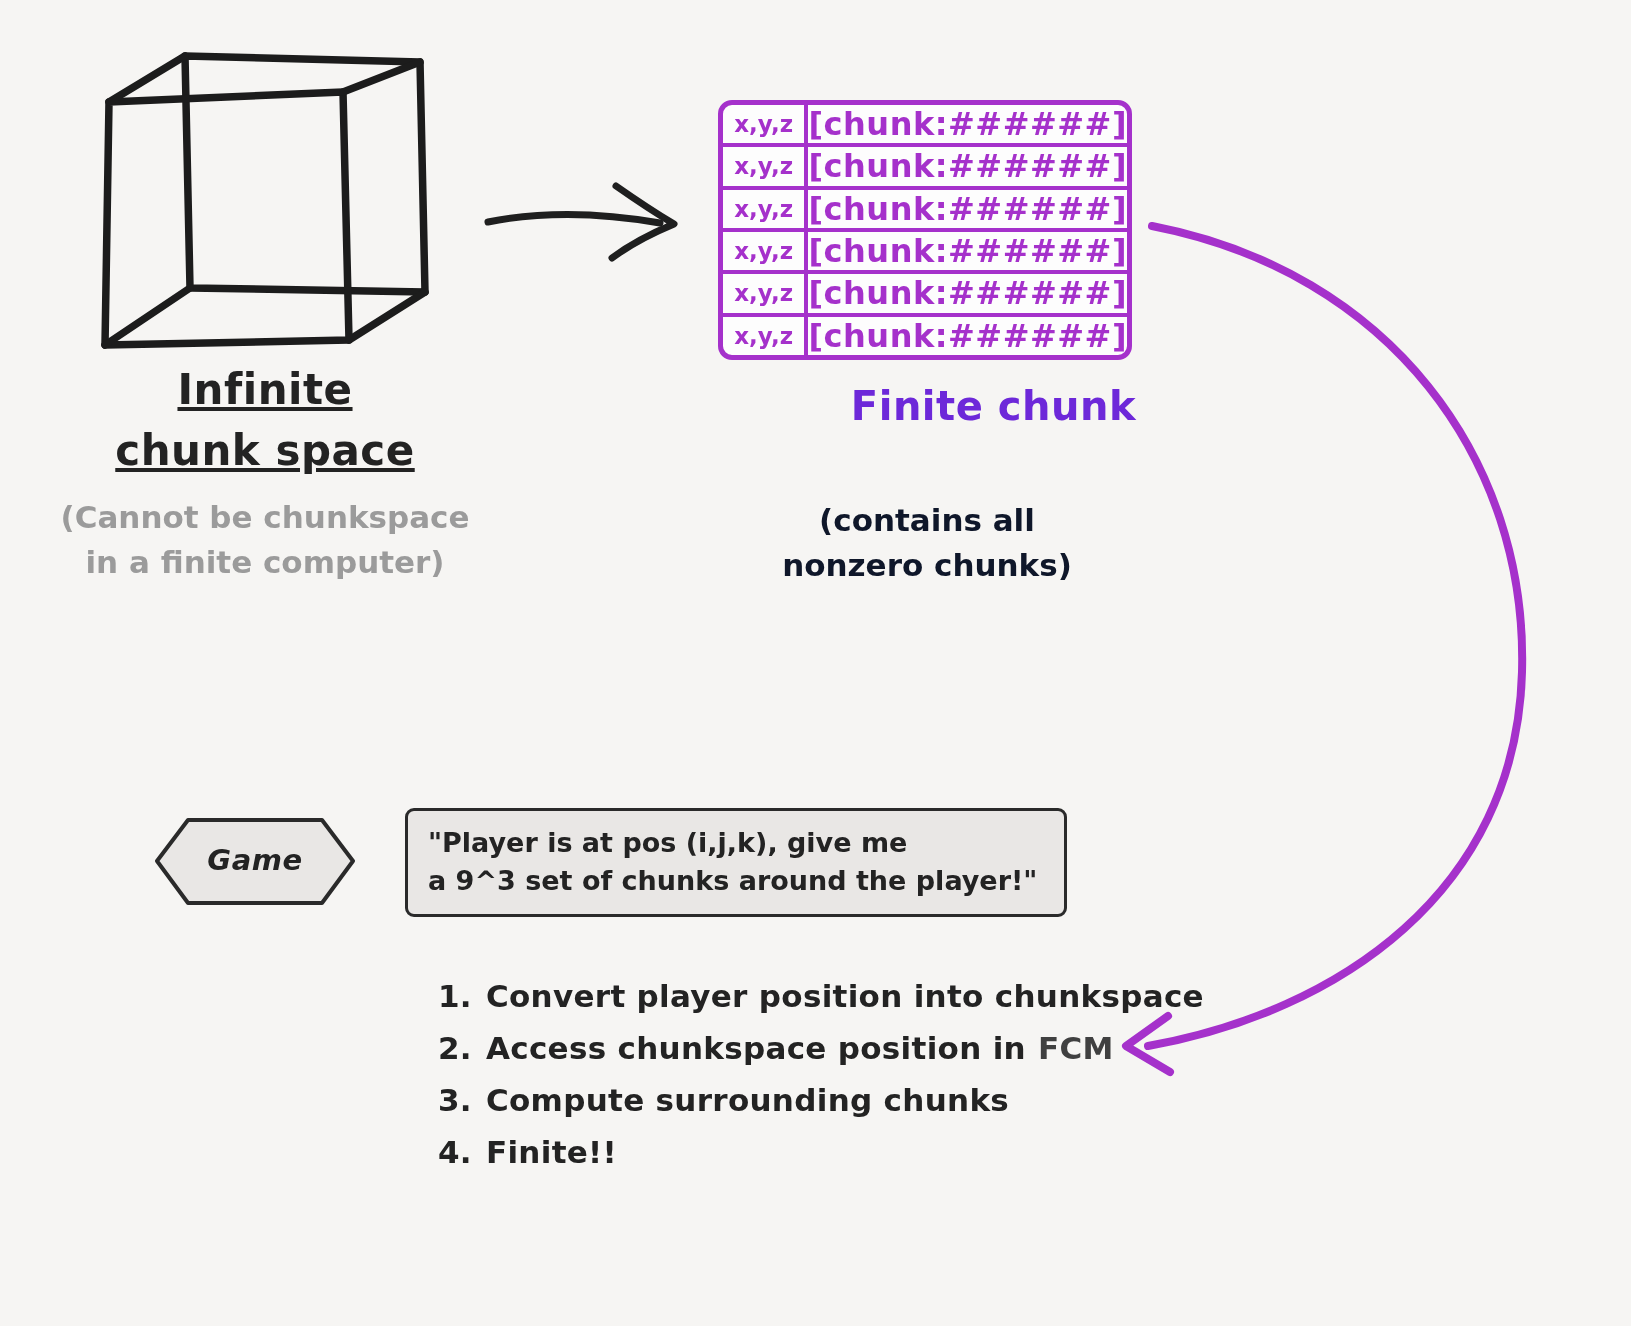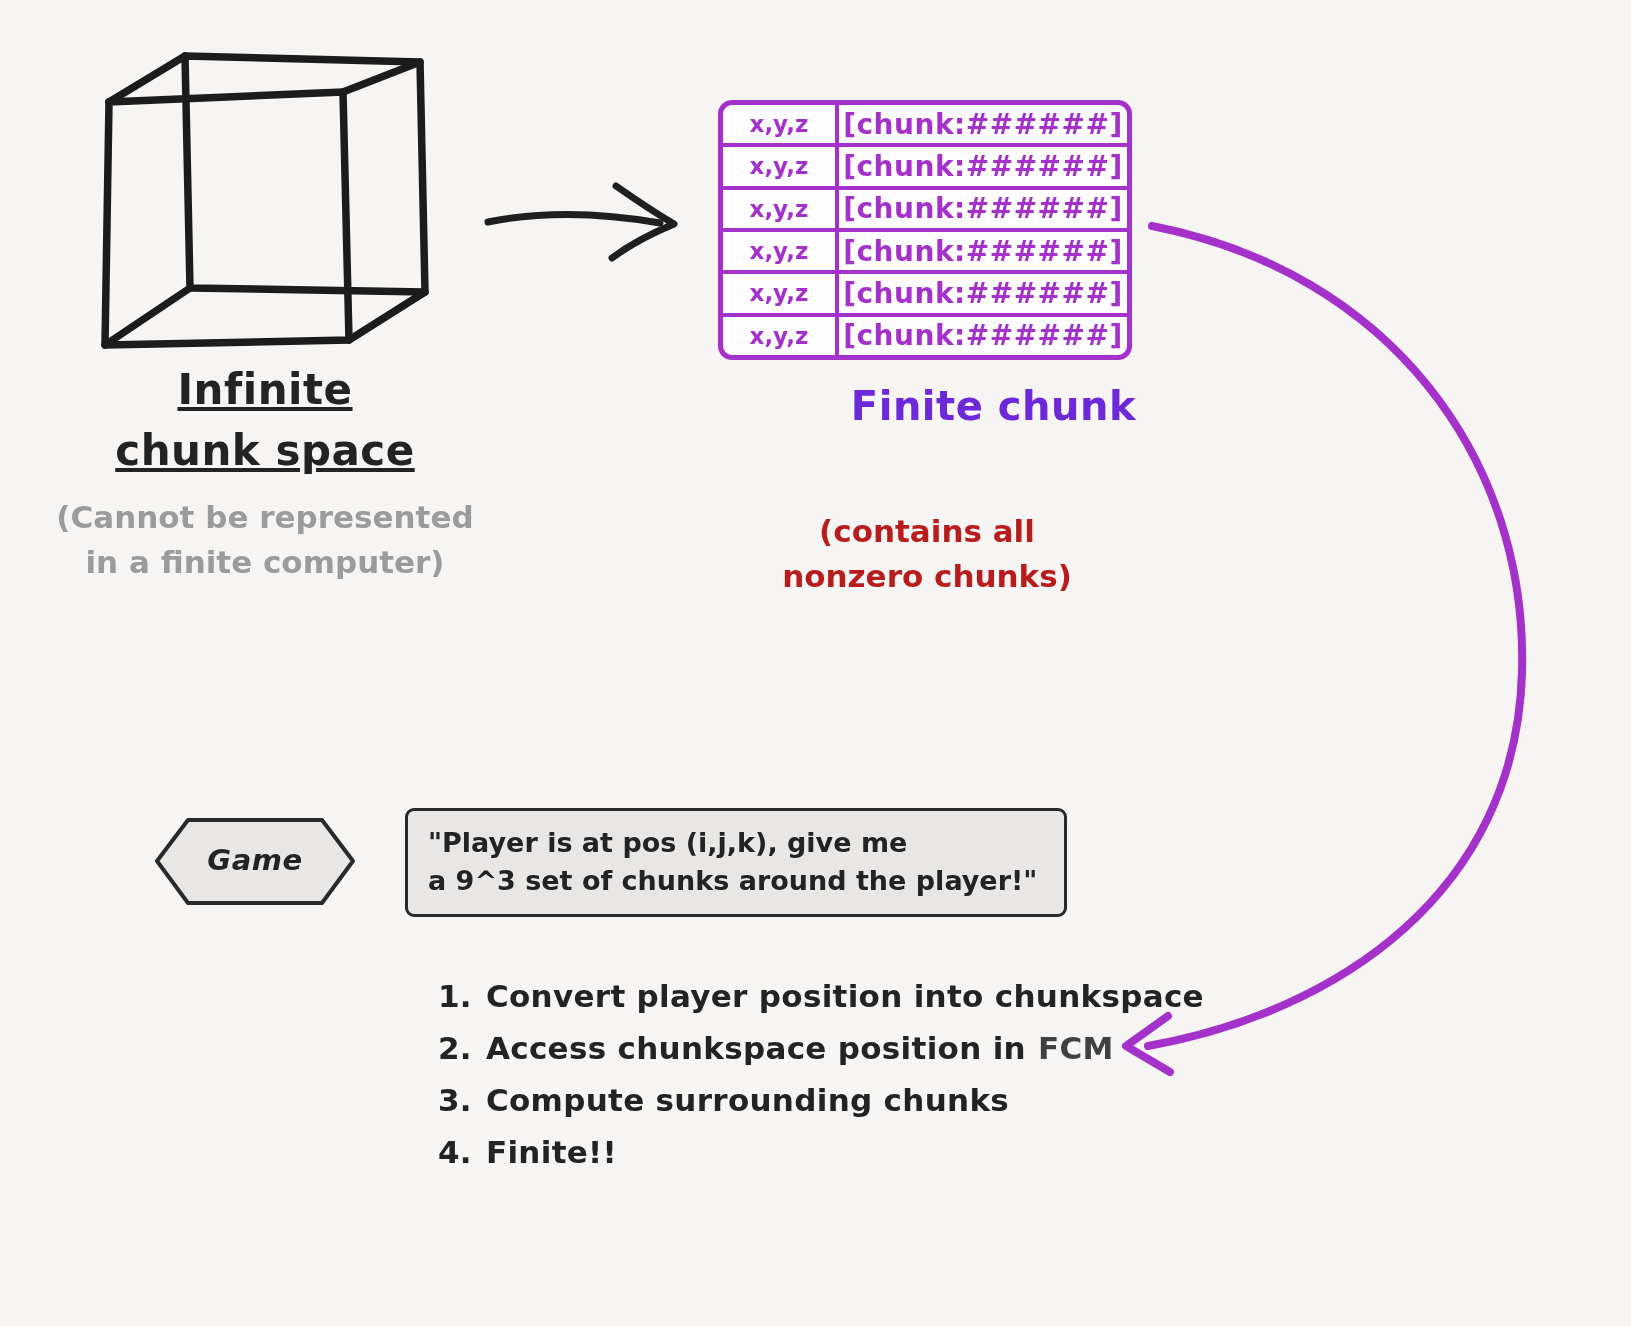--- a/index.html
+++ b/index.html
@@ -33,26 +33,25 @@
   }
   .title-purple {
     color: #6d28d9;
     font-size: 40px;
     font-weight: 800;
     text-align: right;
     line-height: 1.5;
     letter-spacing: 0.5px;
   }
   .caption-lpurple {
-    color: #b91c1c;
+    color: #0f172a;
     font-size: 31px;
     font-weight: 800;
     text-align: center;
     line-height: 1.45;
-    margin-top: 11px;
   }
 
   
   .chunk-table {
     left: 718px; top: 100px;
     width: 414px; height: 260px;
     border: 5px solid #a531cb;
     border-radius: 14px;
     background: #fdfdfd;
     overflow: hidden;
@@ -71,21 +70,21 @@
     color: #a531cb;
     font-size: 23px;
     font-weight: 800;
     display: flex;
     align-items: center;
     justify-content: center;
   }
   .tval {
     flex: 1;
     color: #a531cb;
-    font-size: 28px;
+    font-size: 32px;
     font-weight: 800;
     display: flex;
     align-items: center;
     justify-content: center;
     letter-spacing: 0.5px;
   }
 
   
   .game-badge { left: 150px; top: 812px; width: 210px; height: 100px; font-style: italic; }
   .game-label {
@@ -175,21 +174,21 @@
       <div class="tkey">x,y,z</div>
       <div class="tval">[chunk:######]</div>
     </div>
   </div>
 
   <div class="abs title-dark" style="left:90px; top:360px; width:350px;">
     <div>Infinite</div>
     <div>chunk space</div>
   </div>
   <div class="abs caption-gray" style="left:40px; top:495px; width:450px;">
-    <div>(Cannot be represented</div>
+    <div>(Cannot be chunkspace</div>
     <div>in a finite computer)</div>
   </div>
 
   <div class="abs title-purple" style="left:718px; top:376px; width:418px;">
     <div>Finite chunk</div>
   </div>
   <div class="abs caption-lpurple" style="left:718px; top:498px; width:418px;">
     <div>(contains all</div>
     <div>nonzero chunks)</div>
   </div>

